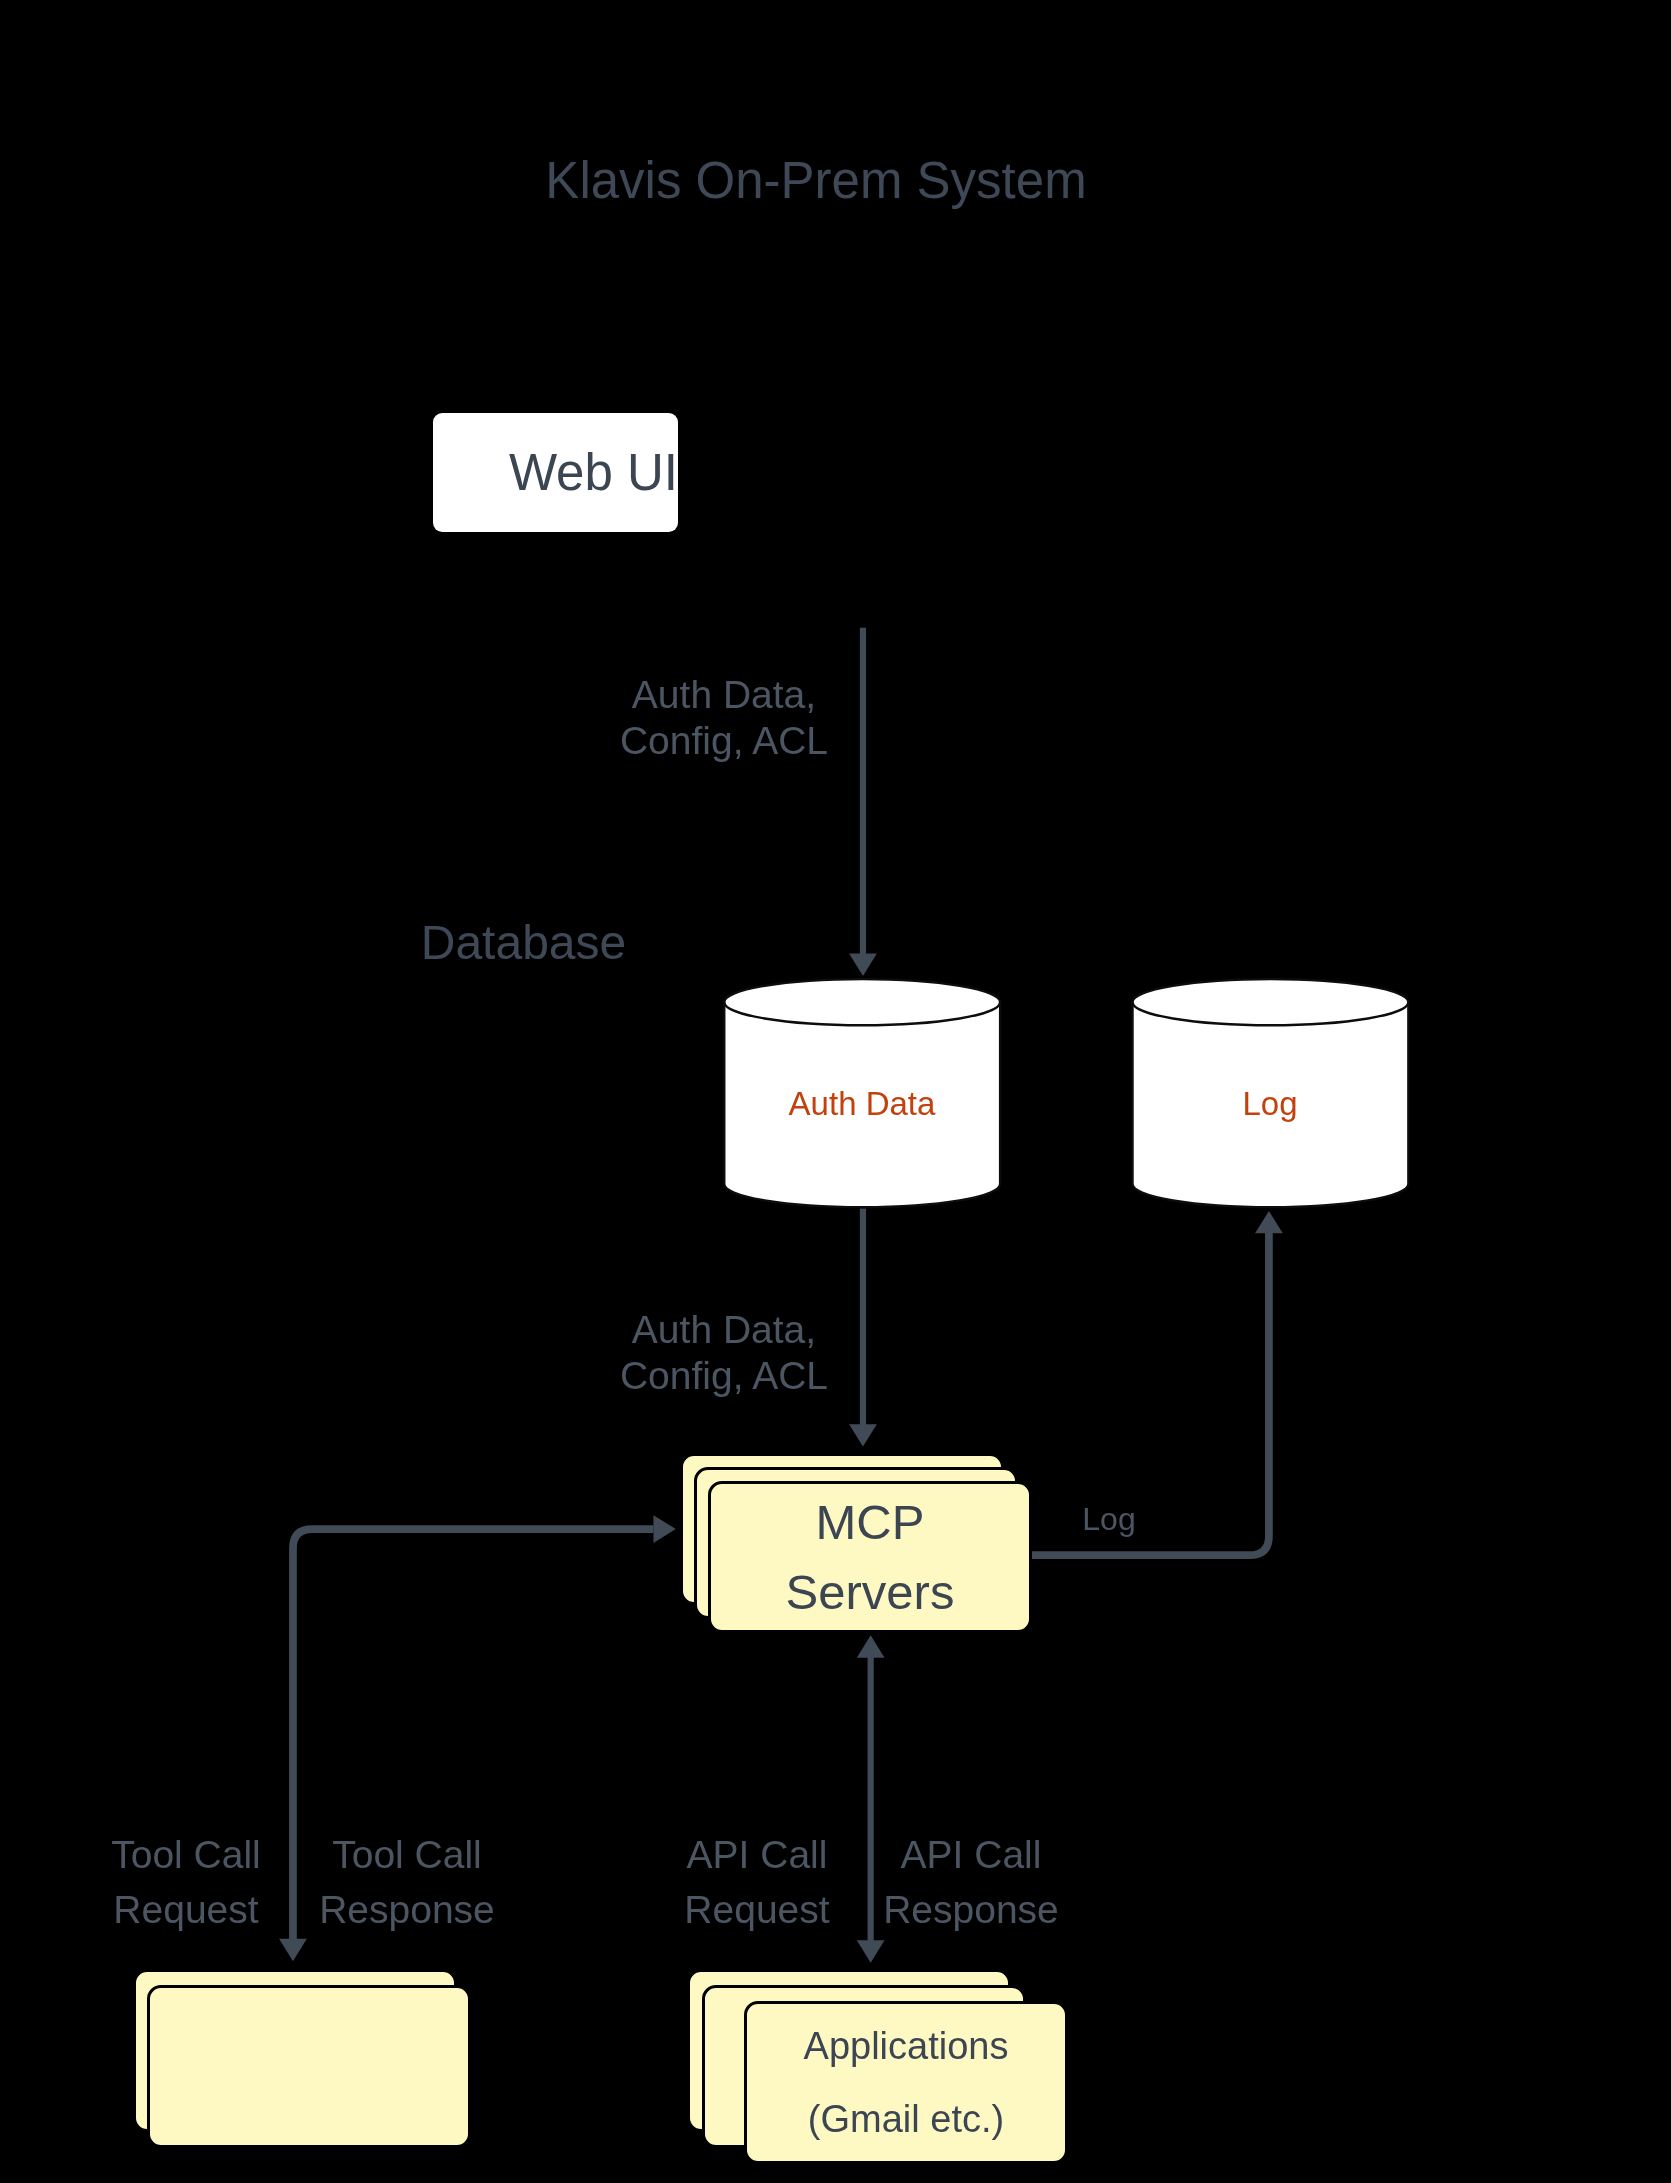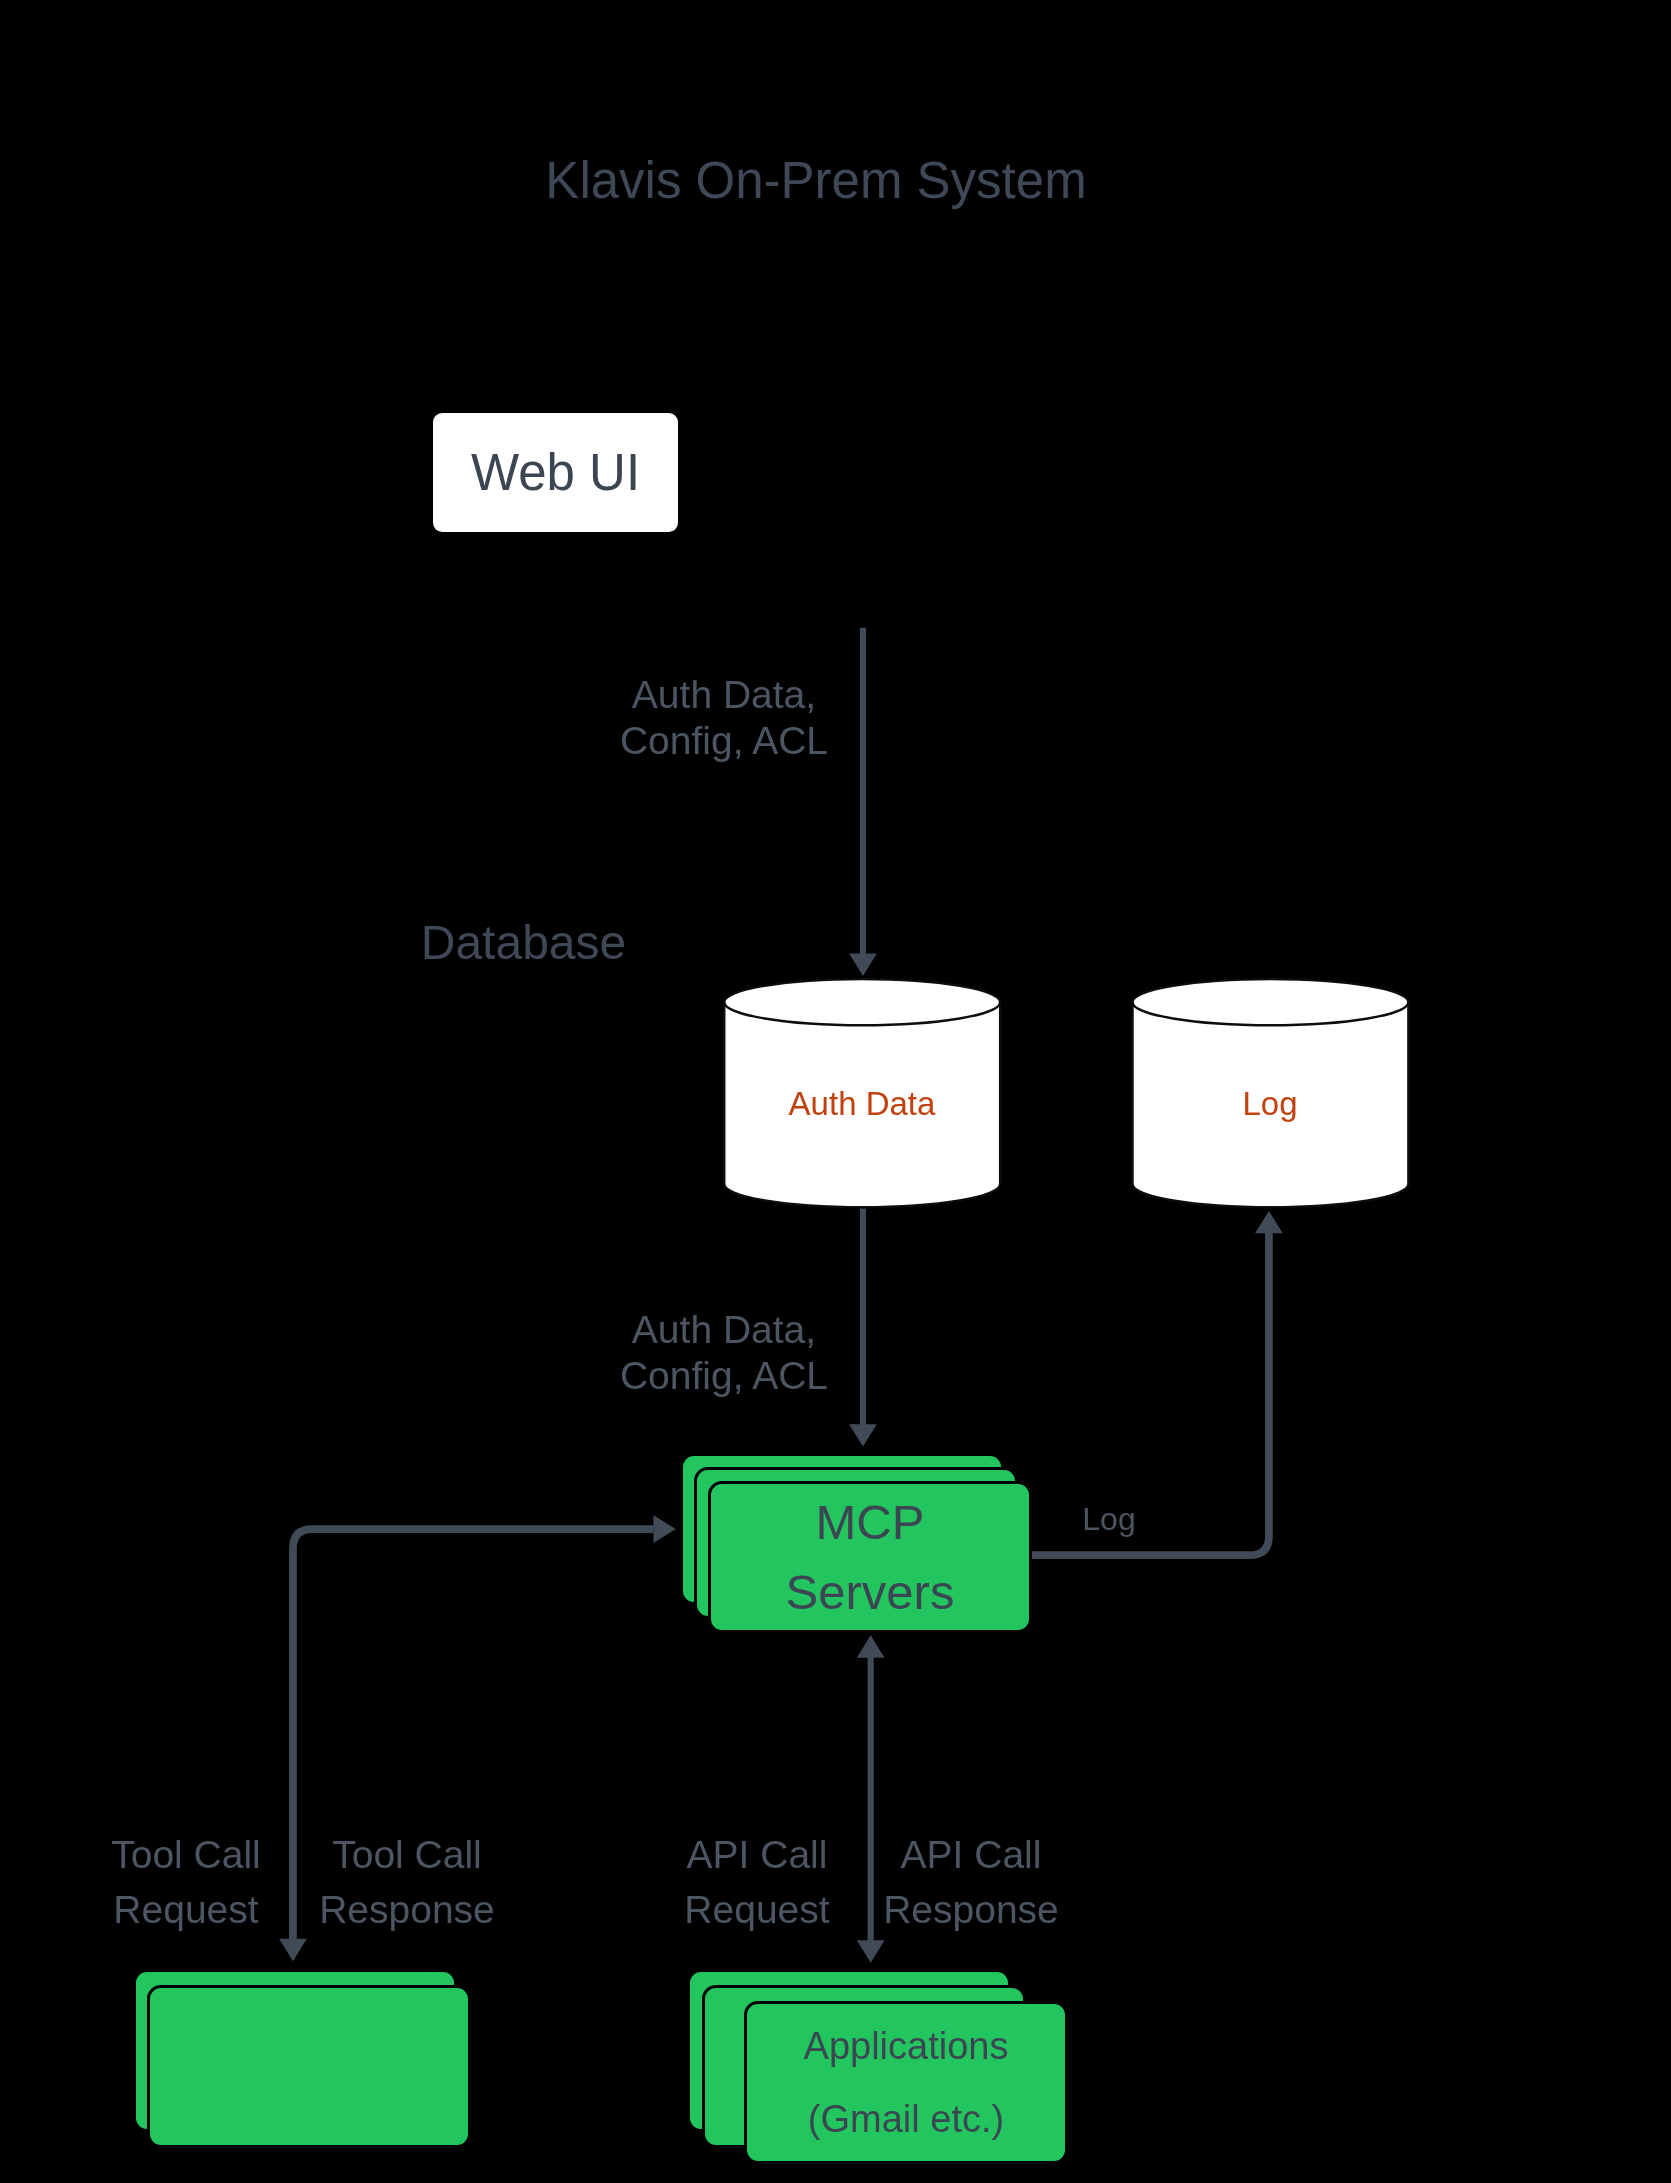--- a/index.html
+++ b/index.html
@@ -19,29 +19,29 @@
     text-align: center;
     z-index: 2;
     white-space: nowrap;
   }
   .node-box {
     position: absolute;
     background: #ffffff;
     border-radius: 9.2px;
     display: flex;
     align-items: center;
-    justify-content: center;
+    justify-content: flex-end;
     color: #3c4653;
     font-size: 51px;
     z-index: 2;
     white-space: nowrap;
   }
   .card {
     position: absolute;
-    background: #22c55e;
+    background: #fef9c3;
     border: 3.1px solid #000000;
     border-radius: 14px;
     box-sizing: border-box;
     z-index: 2;
   }
   .card-front {
     display: flex;
     flex-direction: column;
     align-items: center;
     justify-content: center;

